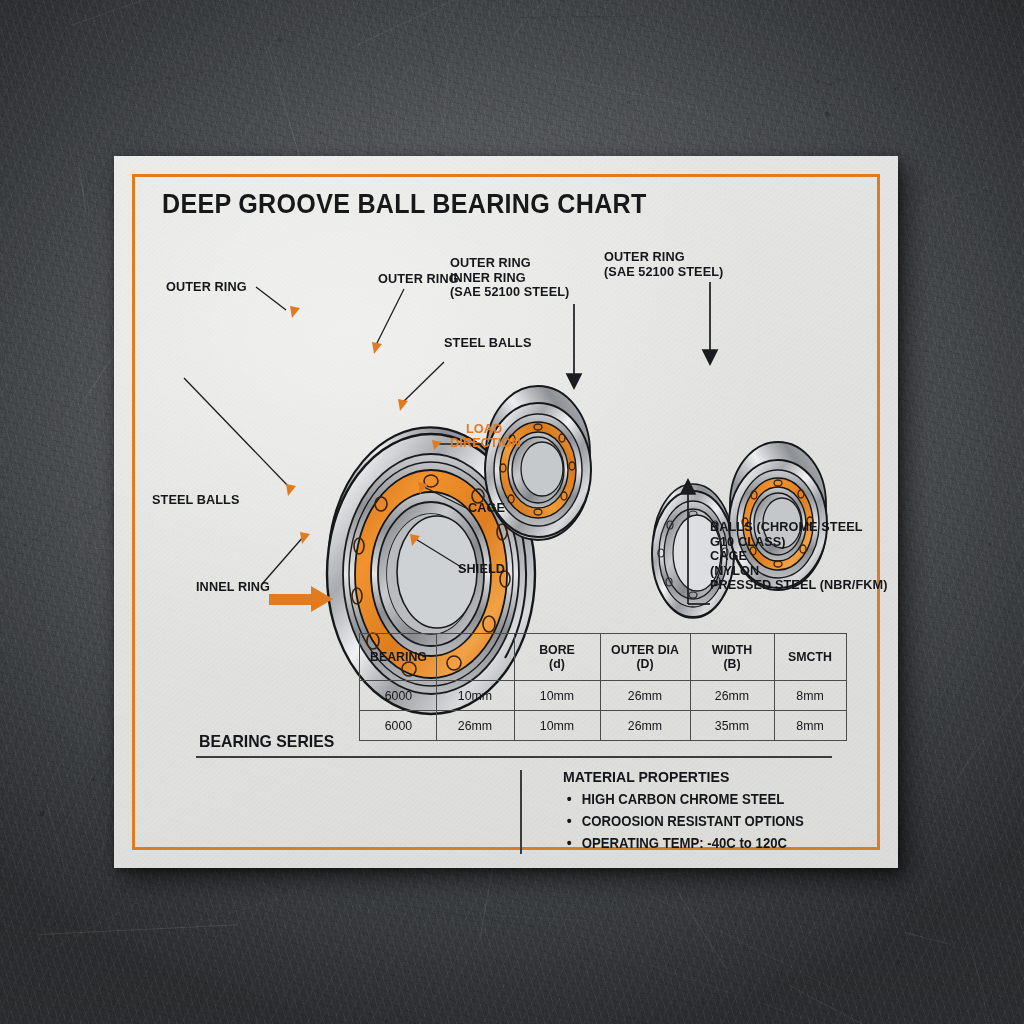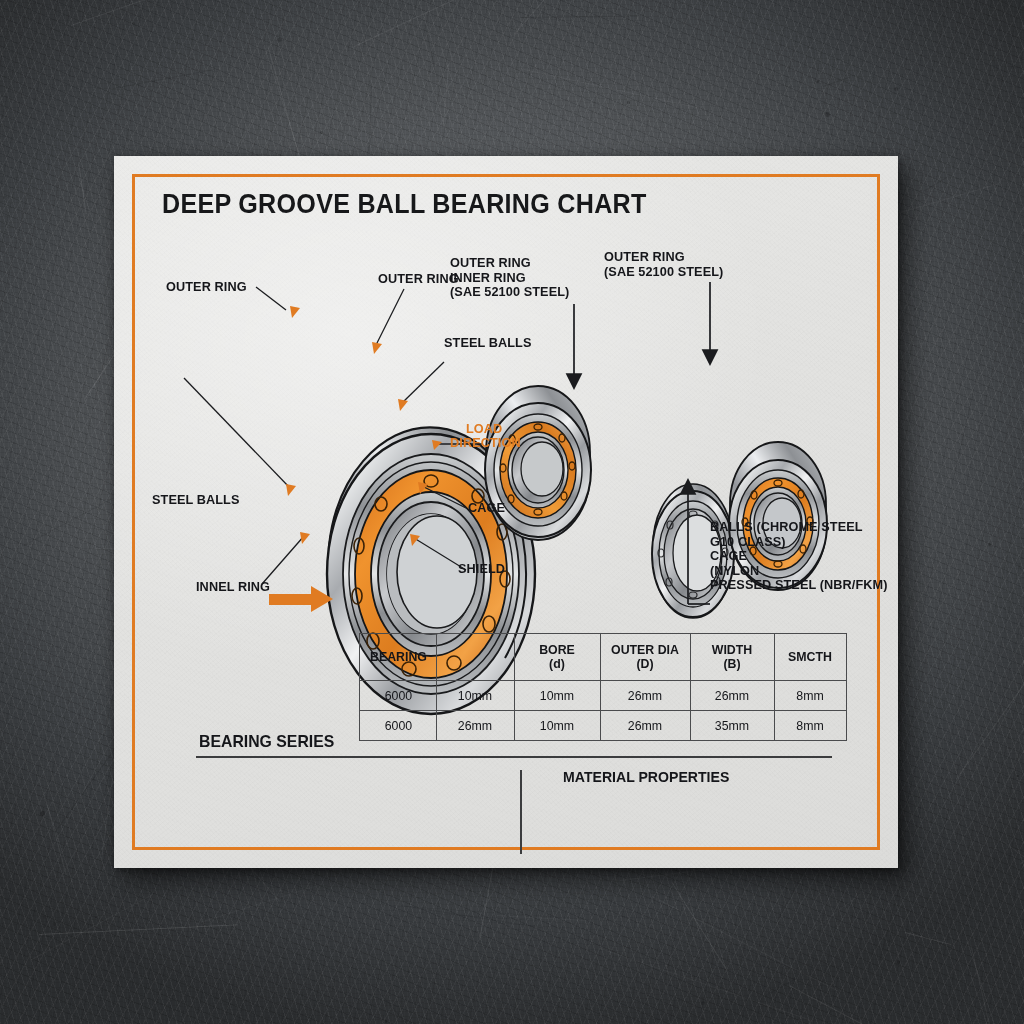--- a/index.html
+++ b/index.html
@@ -618,16 +618,21 @@
     </table>
 
     <div id="series-label">BEARING SERIES</div>
     <div id="series-rule"></div>
 
 
     <div id="bottom-div"></div>
 
     <div id="bottom-right">
       <div class="blk-title">MATERIAL PROPERTIES</div>
+      <ul class="blist">
+        <li>HIGH CARBON CHROME STEEL</li>
+        <li>COROOSION RESISTANT OPTIONS</li>
+        <li>OPERATING TEMP: -40C to 120C</li>
+      </ul>
     </div>
 
   </div>
 </div>
 
 </body></html>

